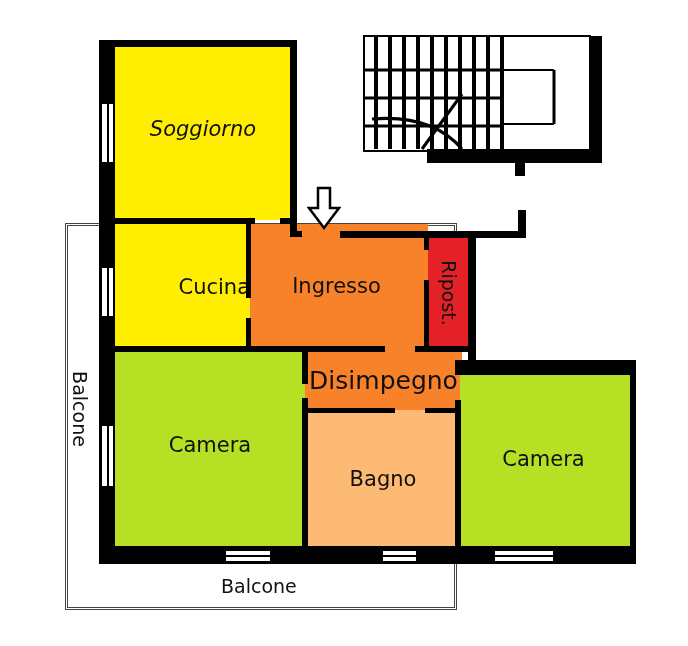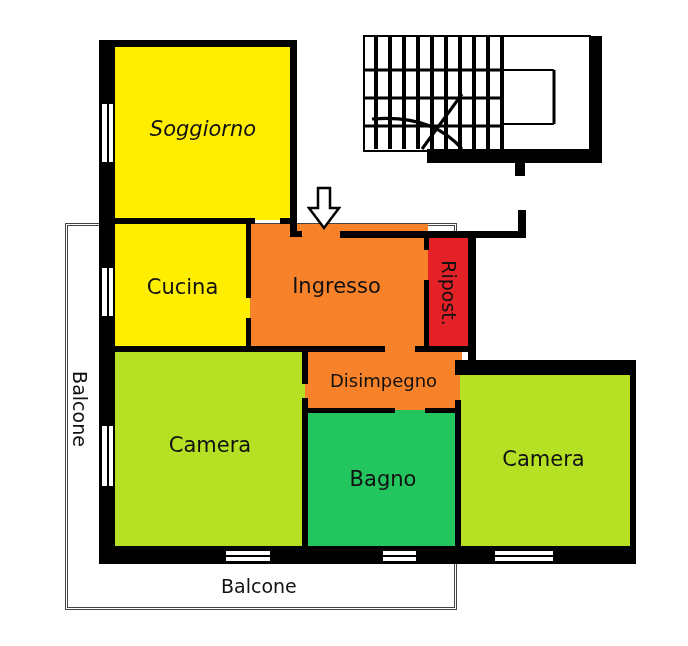--- a/index.html
+++ b/index.html
@@ -53,41 +53,41 @@
       <rect x="65" y="115" width="175" height="14" fill="#000"></rect>
     </svg>
   </div>
   <div class="abs wall" style="left:515px; top:160px; width:10px; height:16px;"></div>
   <div class="abs wall" style="left:518px; top:210px; width:8px; height:28px;"></div>
 
   <div class="abs room" style="left:115px; top:46px; width:176px; height:174px; background:#ffee00;font-style:italic;">
     <span style="margin-top:-8px;">Soggiorno</span>
   </div>
 
-  <div class="abs room" style="left:115px; top:224px; width:135px; height:125px; background:#ffee00;">
+  <div class="abs room" style="left:115px; top:224px; width:135px; height:125px; background:#ffee00;justify-content:flex-end;">
     <span>Cucina</span>
   </div>
 
   <div class="abs room" style="left:250px; top:224px; width:178px; height:126px; background:#f7822a;">
     <span style="margin-left:-5px; margin-top:-2px;">Ingresso</span>
   </div>
 
   <div class="abs room" style="left:428px; top:238px; width:42px; height:110px; background:#e32127;">
     <span style="transform:rotate(90deg); font-size:19px; white-space:nowrap;">Ripost.</span>
   </div>
 
   <div class="abs room" style="left:305px; top:350px; width:157px; height:60px; background:#f7822a;">
-    <span style="font-size:18px;text-align:center;">Disimpegno</span>
+    <span style="font-size:25px;text-align:center;">Disimpegno</span>
   </div>
 
   <div class="abs room" style="left:115px; top:352px; width:190px; height:196px; background:#b6e024;">
     <span style="margin-top:-10px;">Camera</span>
   </div>
 
-  <div class="abs room" style="left:308px; top:410px; width:150px; height:138px; background:#22c55e;">
+  <div class="abs room" style="left:308px; top:410px; width:150px; height:138px; background:#fdba74;">
     <span>Bagno</span>
   </div>
 
   <div class="abs room" style="left:460px; top:374px; width:172px; height:174px; background:#b6e024;">
     <span style="margin-left:-5px; margin-top:-4px;">Camera</span>
   </div>
 
   <div class="abs wall" style="left:99px; top:40px; width:16px; height:524px;"></div>
 
   <div class="abs wall" style="left:99px; top:40px; width:198px; height:7px;"></div>

